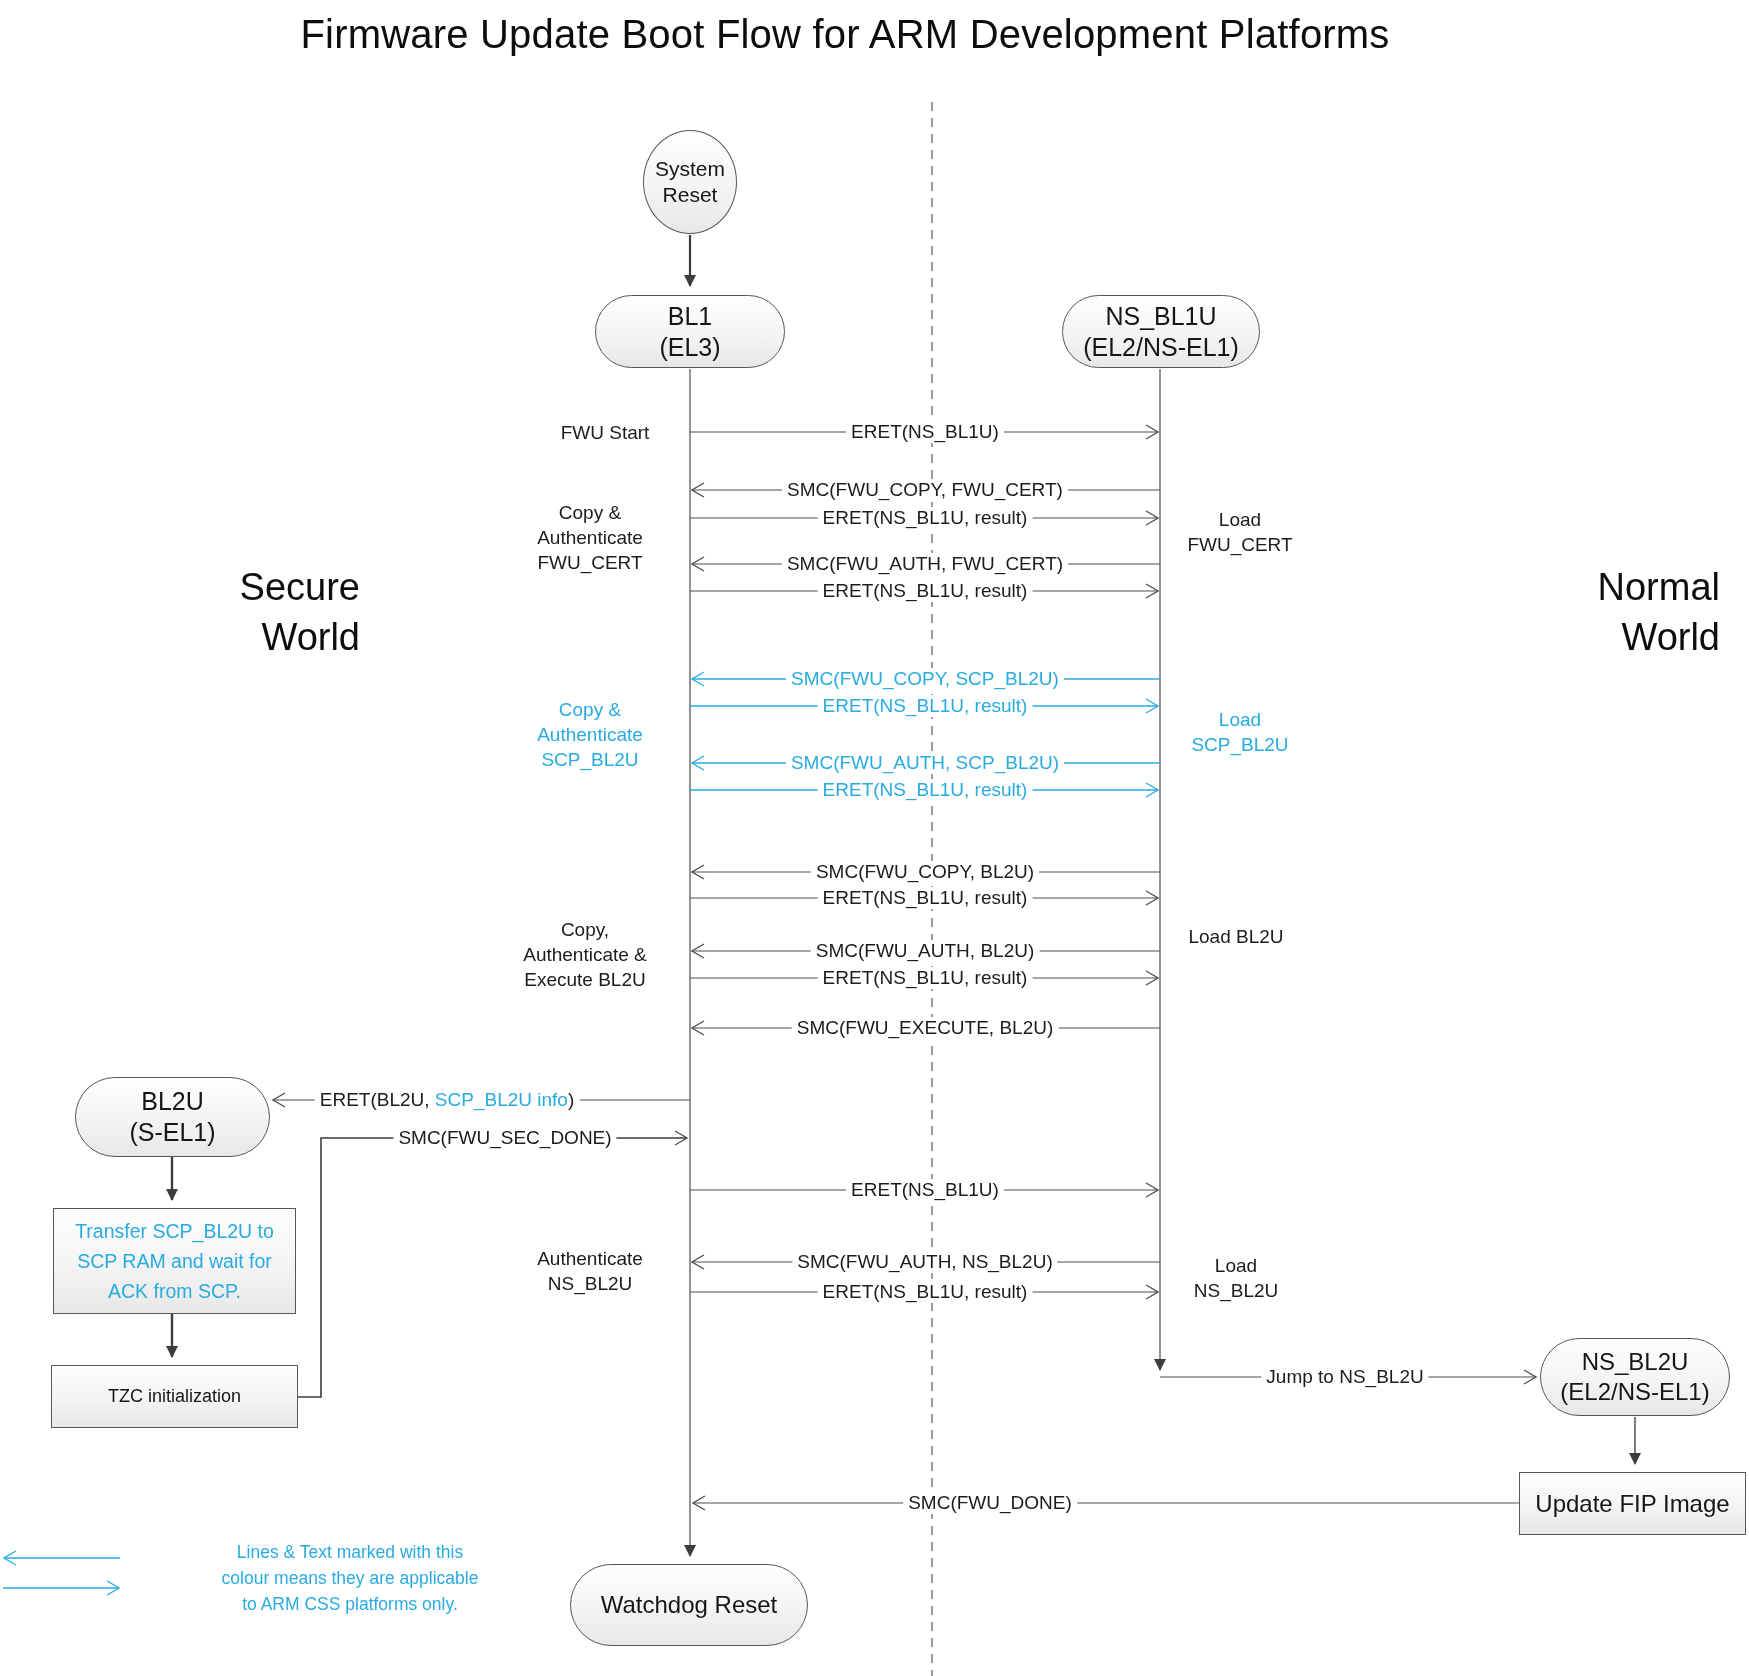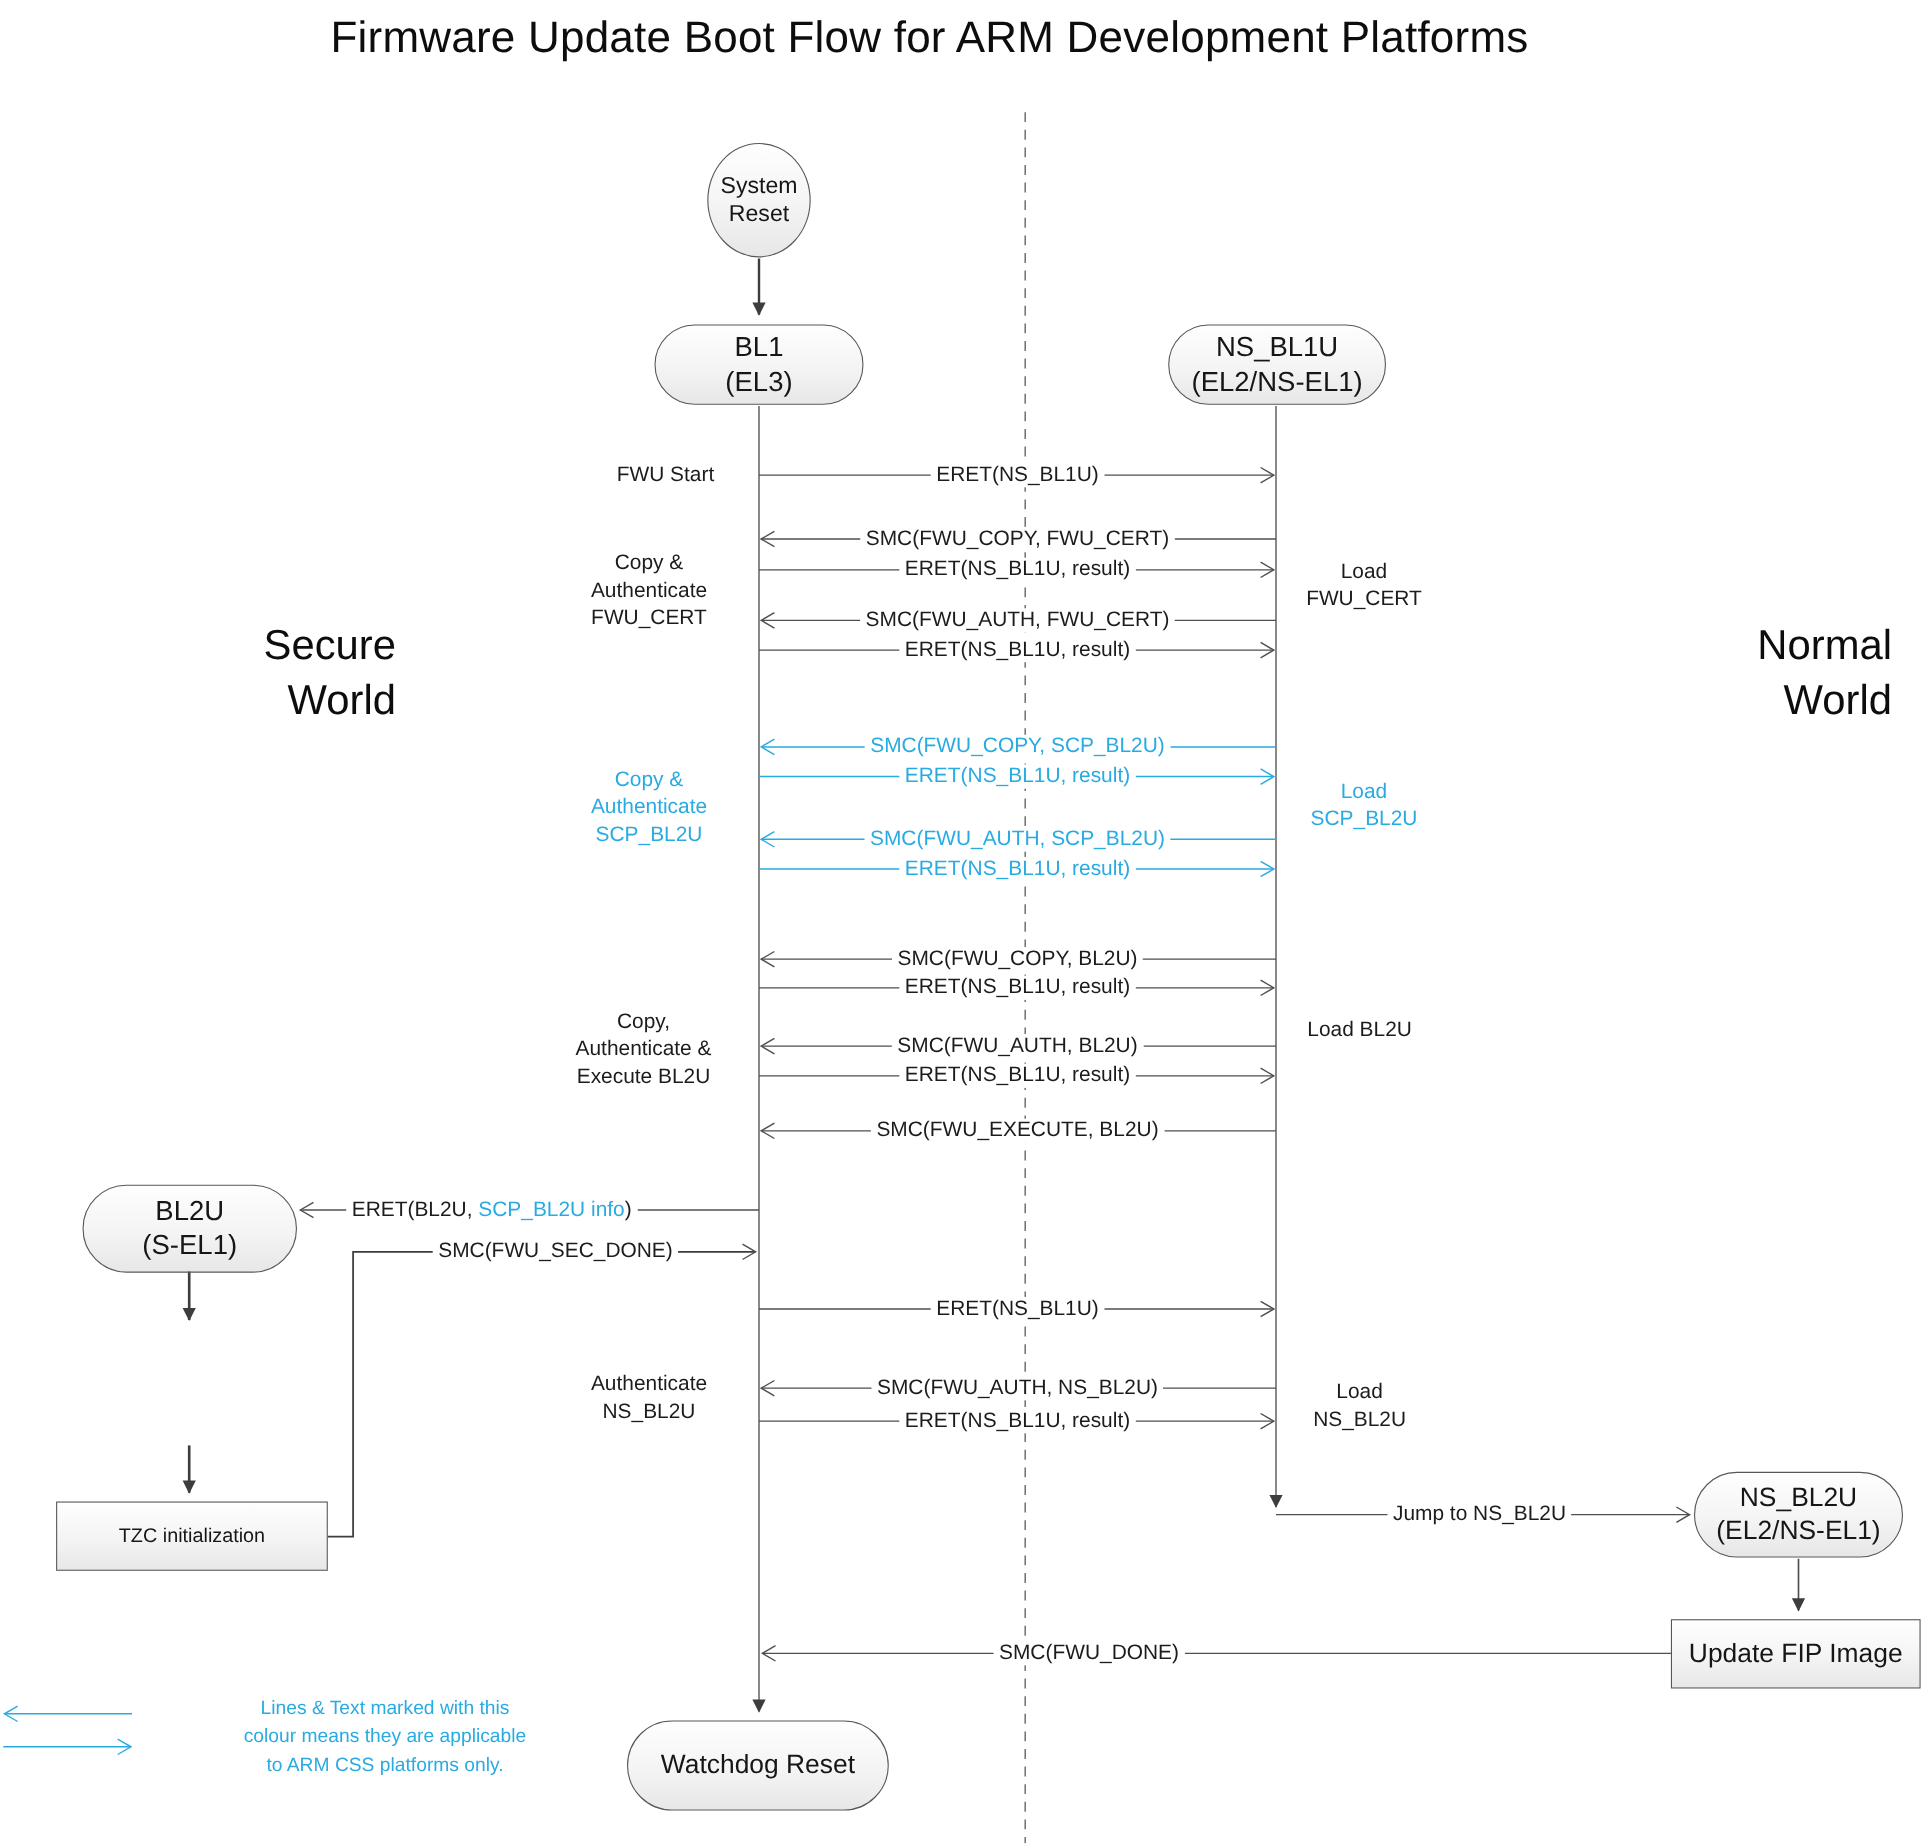--- a/index.html
+++ b/index.html
@@ -105,20 +105,25 @@
     <div class="nl">(EL3)</div>
   </div>
   <div class="node pill" style="left:1062px;top:295px;width:198px;height:73px">
     <div class="nl">NS_BL1U</div>
     <div class="nl">(EL2/NS-EL1)</div>
   </div>
   <div class="node pill" style="left:75px;top:1077px;width:195px;height:80px">
     <div class="nl">BL2U</div>
     <div class="nl">(S-EL1)</div>
   </div>
+  <div class="node rect" style="left:53px;top:1208px;width:243px;height:106px">
+    <div class="transfer-text blue">Transfer SCP_BL2U to</div>
+    <div class="transfer-text blue">SCP RAM and wait for</div>
+    <div class="transfer-text blue">ACK from SCP.</div>
+  </div>
   <div class="node rect" style="left:51px;top:1365px;width:247px;height:63px">
     <div class="tzc-text">TZC initialization</div>
   </div>
   <div class="node pill" style="left:1540px;top:1338px;width:190px;height:78px">
     <div class="nl md">NS_BL2U</div>
     <div class="nl md">(EL2/NS-EL1)</div>
   </div>
   <div class="node pill" style="left:570px;top:1564px;width:238px;height:82px">
     <div class="nl md">Watchdog Reset</div>
   </div>

